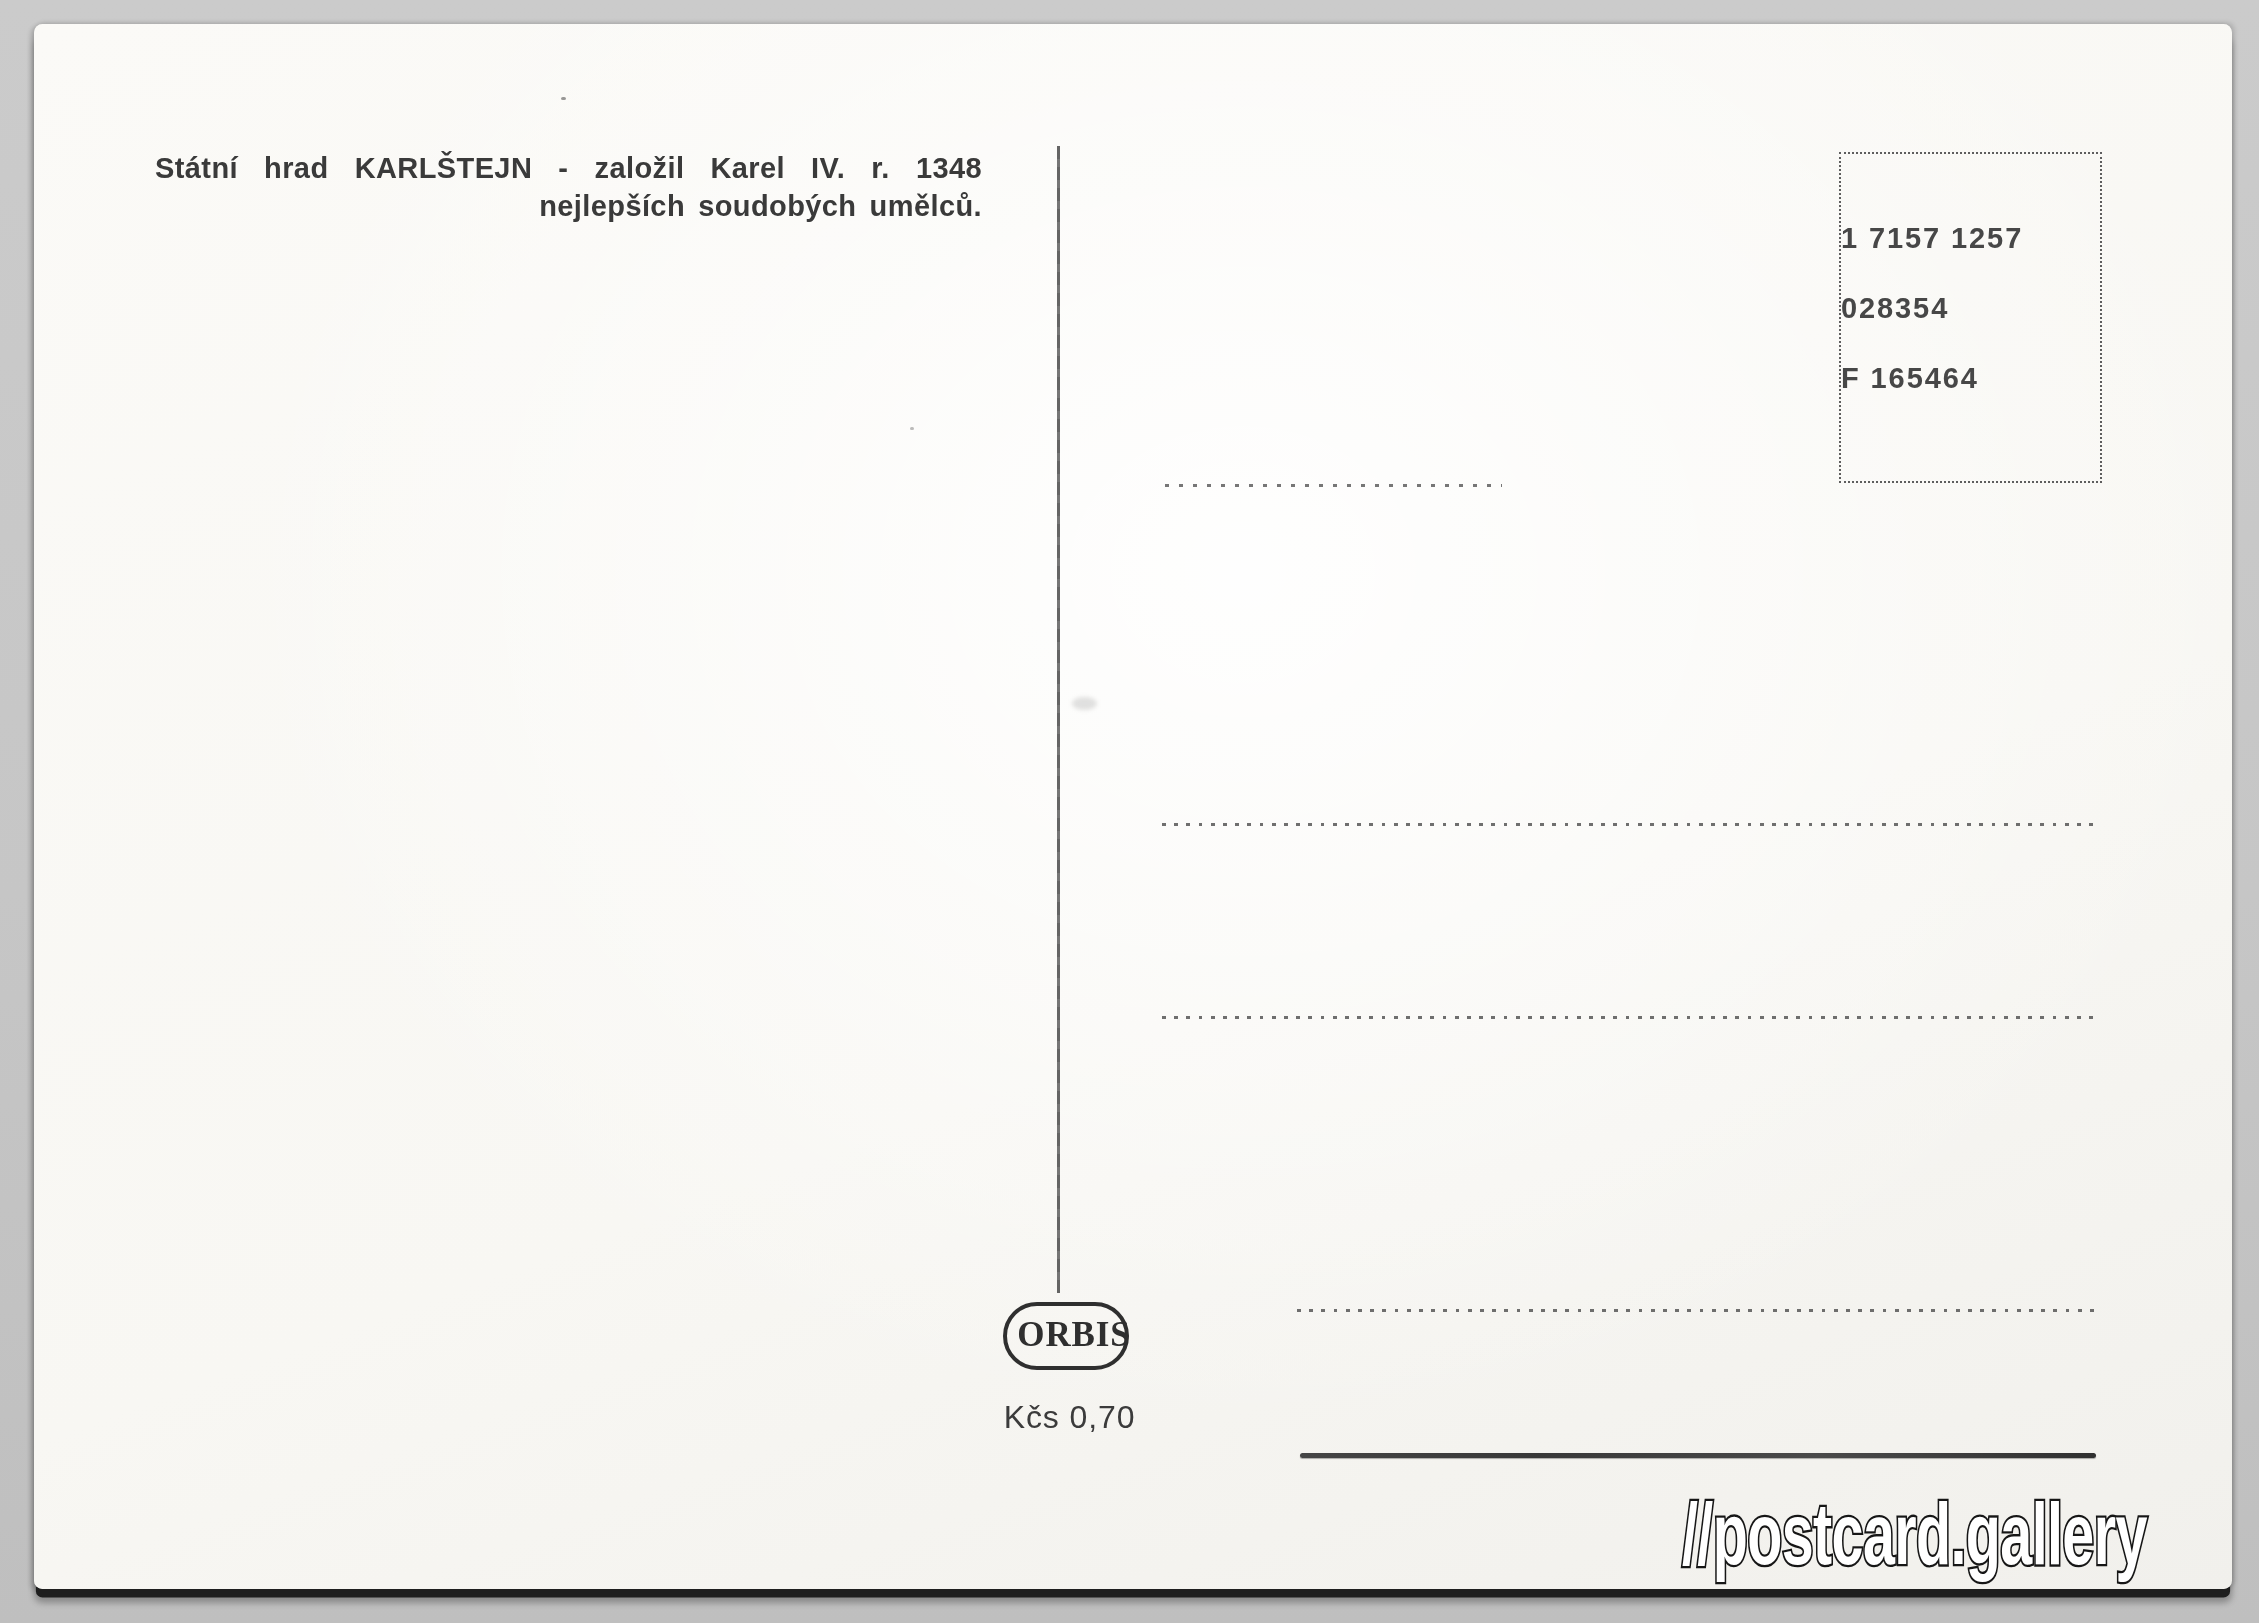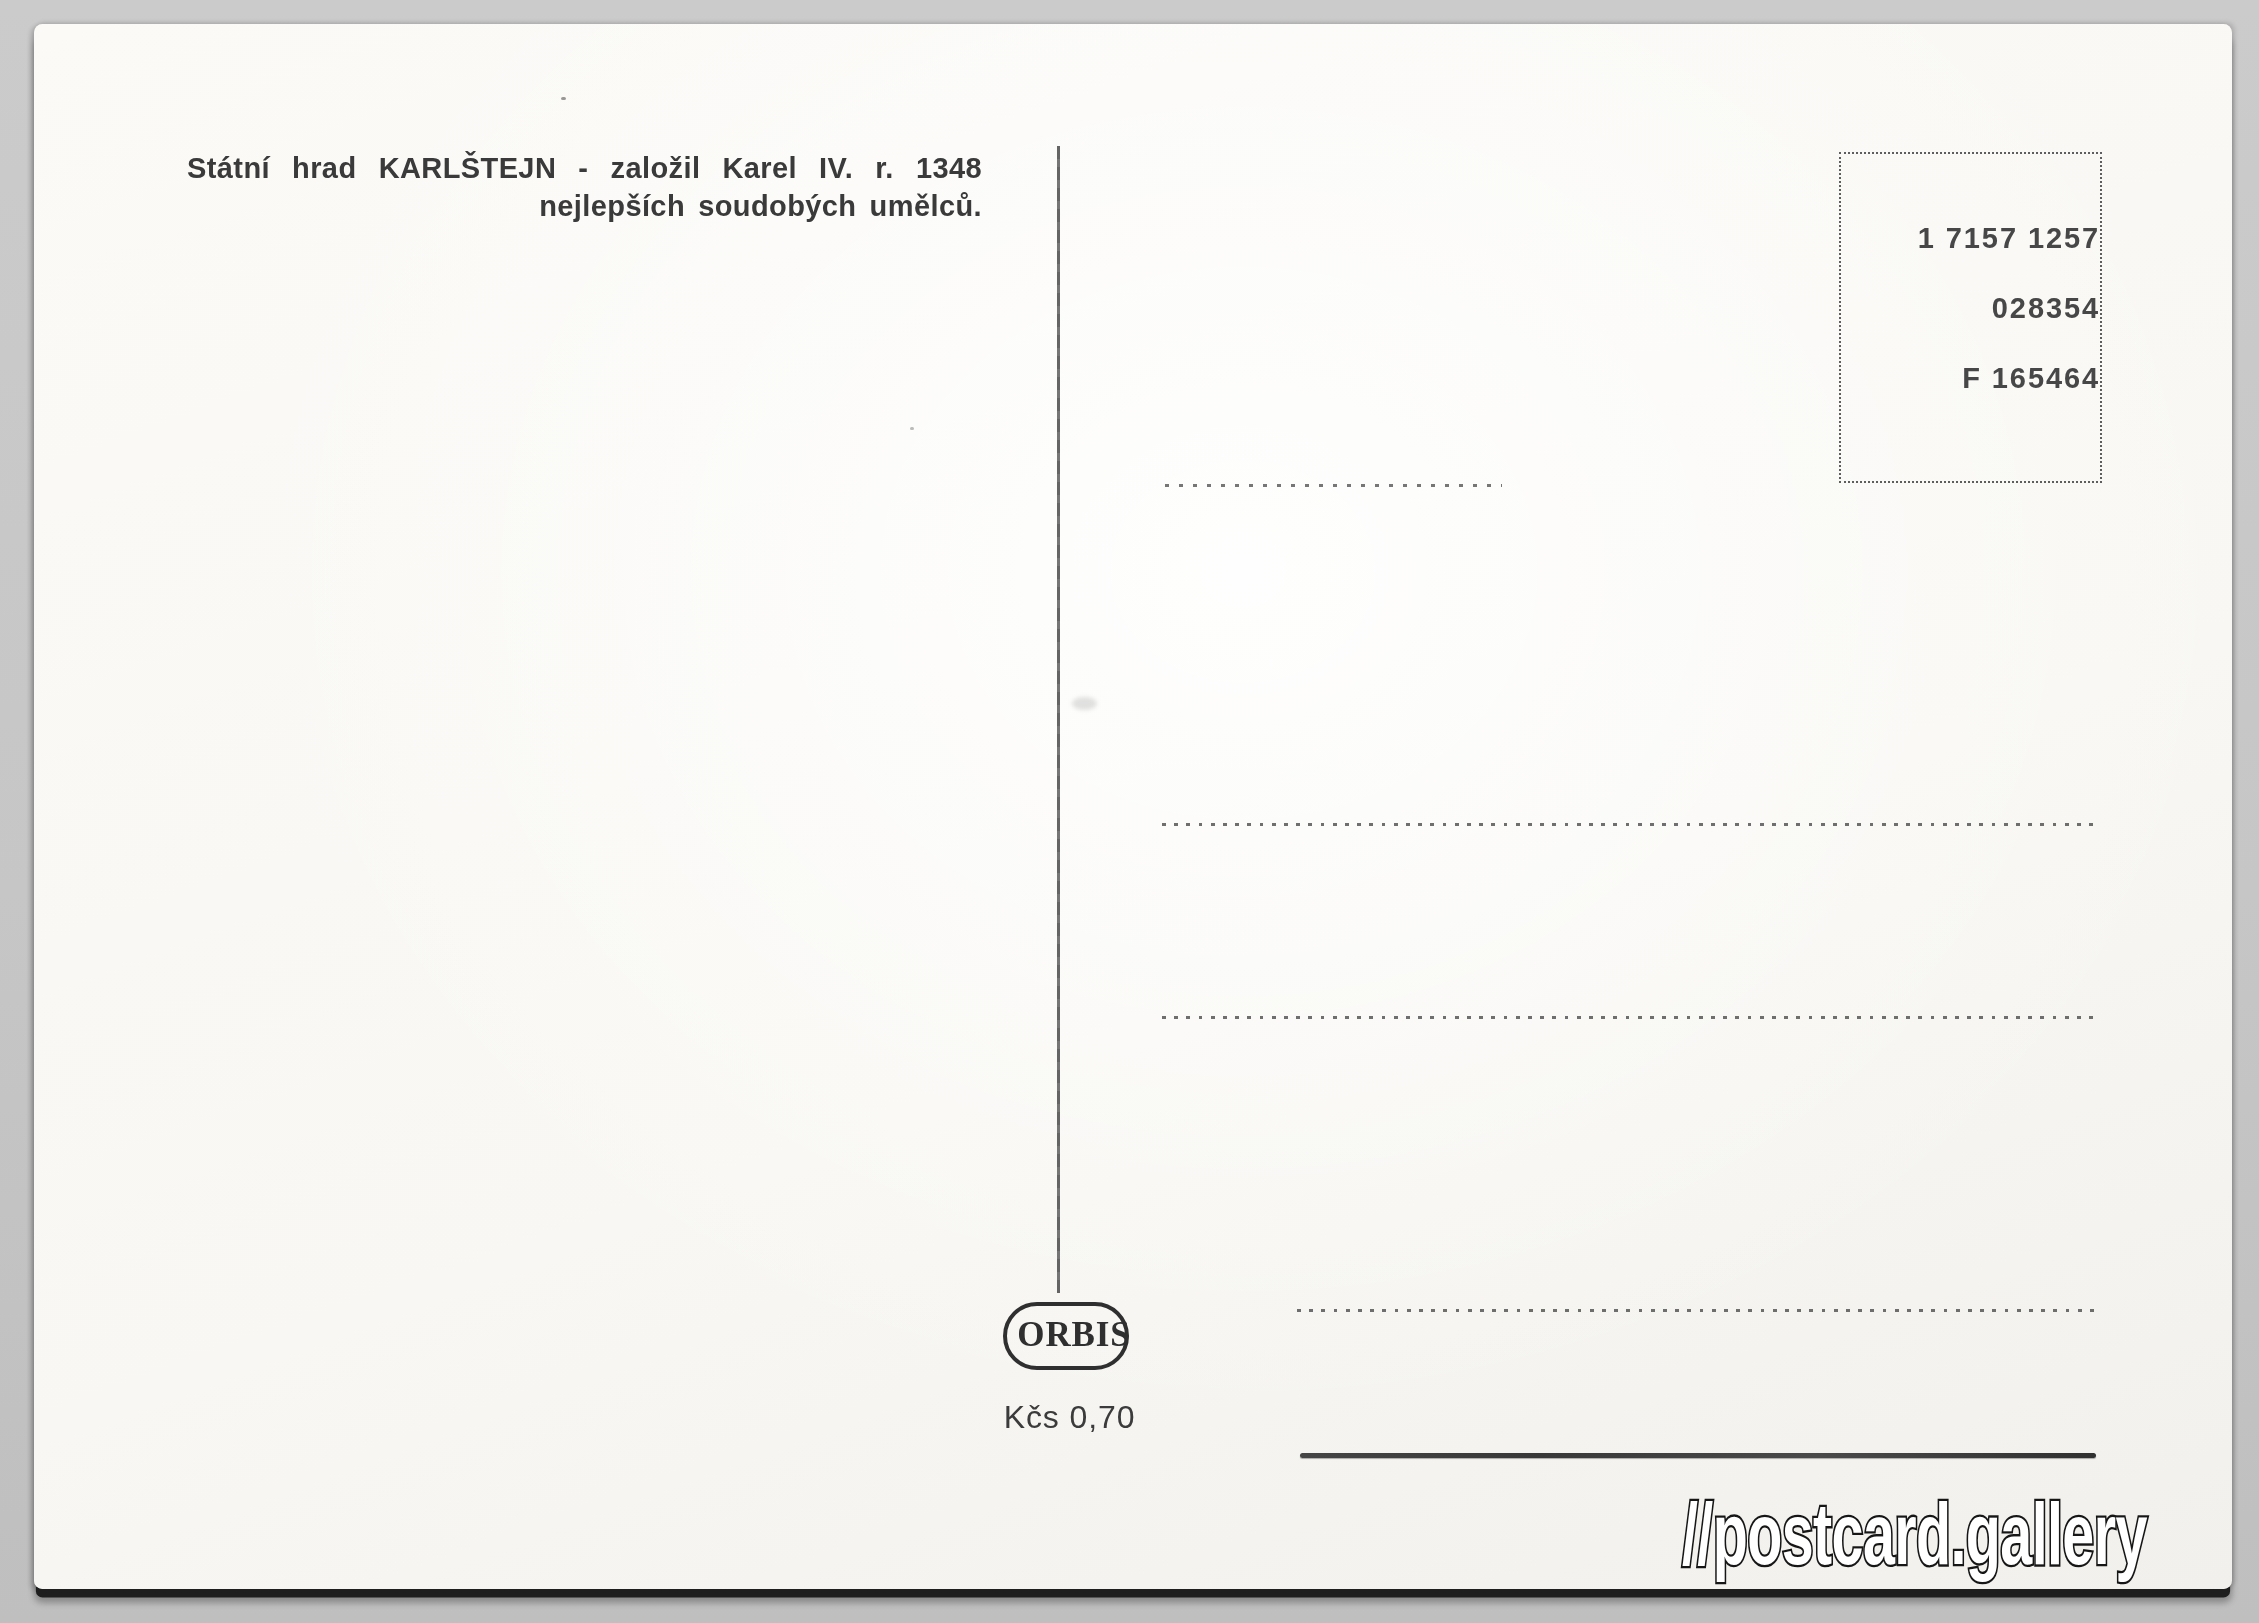--- a/index.html
+++ b/index.html
@@ -32,41 +32,41 @@
     position: absolute;
     left: 121px; top: 125px;
     width: 827px;
     font-weight: 700;
     font-size: 29px;
     line-height: 38px;
     letter-spacing: 0.4px;
     word-spacing: 4.7px;
     color: #3a3a3a;
   }
-  .caption .just { text-align: justify; text-align-last: justify; margin-left: 32px; }
+  .caption .just { text-align: justify; text-align-last: justify; }
   .caption .last { text-align: right; }
 
   
   .divider {
     position: absolute;
     left: 1023px; top: 122px;
     width: 2.8px; height: 1147px;
     background: repeating-linear-gradient(180deg, #4a4a4a 0 13px, #5e5e5e 13px 21px);
     opacity: 0.85;
   }
 
   
   .stamp-box {
     position: absolute;
     left: 1805px; top: 128px;
     width: 263px; height: 331px;
     border: 2.8px dotted #5e5e5e;
     display: flex;
     flex-direction: column;
-    align-items: flex-end;
+    align-items: flex-start;
     padding-top: 68px;
     gap: 37px;
   }
   .stamp-code {
     font-weight: 700;
     font-size: 29px;
     letter-spacing: 1.9px;
     color: #474747;
     white-space: nowrap;
   }

